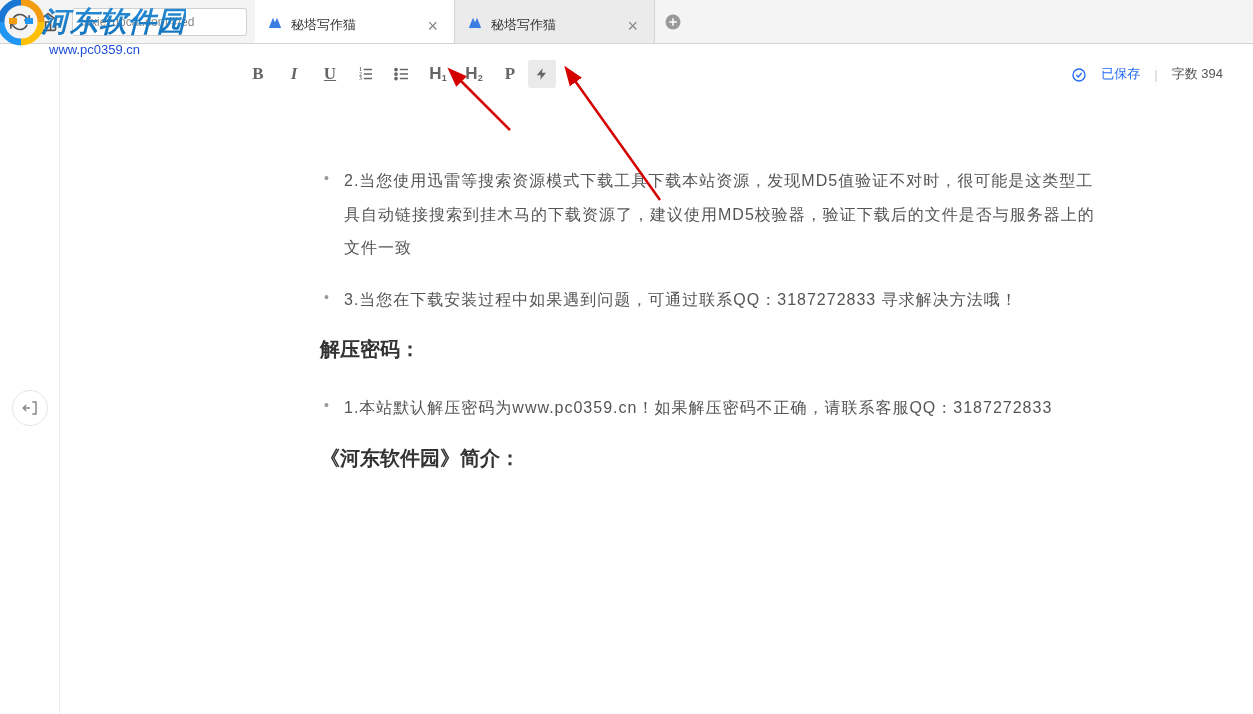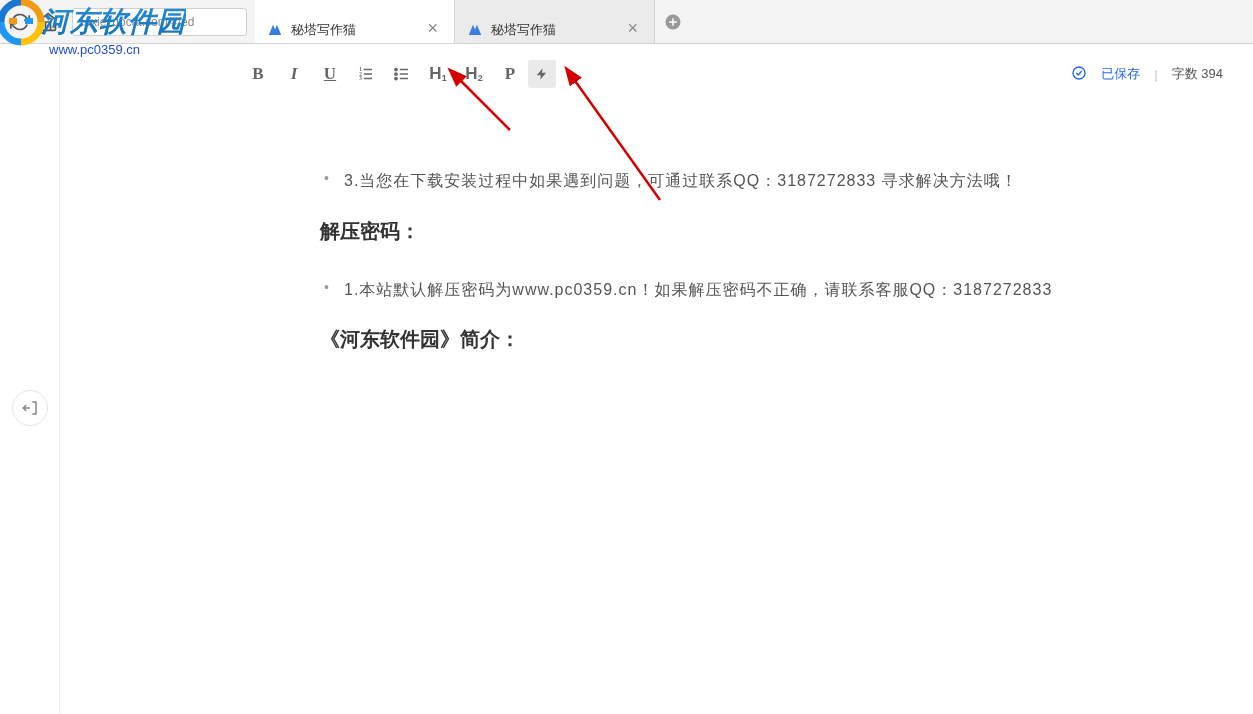--- a/index.html
+++ b/index.html
@@ -4,21 +4,21 @@
 <style>
 * { margin: 0; padding: 0; box-sizing: border-box; }
 body { font-family: "Microsoft YaHei", Arial, sans-serif; background: #f0f0f0; width: 1253px; height: 714px; overflow: hidden; position: relative; }
 
 .browser-bar { height: 44px; background: #f4f4f4; display: flex; align-items: center; border-bottom: 1px solid #d4d4d4; }
 .nav-controls { display: flex; align-items: center; gap: 8px; padding: 0 10px; }
 .nav-icon { width: 20px; height: 20px; color: #555; cursor: pointer; }
 .url-bar { margin-left: 4px; margin-right: 8px; height: 28px; background: #fff; border: 1px solid #d0d0d0; border-radius: 3px; display: flex; align-items: center; padding: 0 8px; font-size: 12px; color: #888; min-width: 175px; }
 
 .tabs { display: flex; height: 100%; align-items: stretch; }
-.tab { display: flex; align-items: flex-end; padding: 4px 12px; min-width: 200px; border-right: 1px solid #d4d4d4; background: #ebebeb; cursor: pointer; position: relative; }
+.tab { display: flex; align-items: flex-start; padding: 16px 12px; min-width: 200px; border-right: 1px solid #d4d4d4; background: #ebebeb; cursor: pointer; position: relative; }
 .tab.active { background: #fff; }
 .tab-favicon { width: 16px; height: 16px; margin-right: 8px; }
 .tab-title { font-size: 13px; color: #333; flex: 1; }
 .tab-close { font-size: 18px; color: #888; cursor: pointer; padding: 0 4px; }
 .new-tab { width: 36px; display: flex; align-items: center; justify-content: center; color: #999; font-size: 20px; cursor: pointer; }
 
 .watermark { position: absolute; top: -2px; left: -3px; z-index: 100; pointer-events: none; }
 .watermark-logo { display: flex; align-items: center; }
 .watermark-circle { width: 48px; height: 48px; position: relative; }
 .watermark-text { font-size: 28px; font-weight: bold; color: #0d6fb8; letter-spacing: 1px; margin-left: -4px; background: linear-gradient(180deg, #2a8fd8, #0d6fb8); font-style: italic; -webkit-background-clip: text; -webkit-text-fill-color: transparent; }
@@ -28,21 +28,21 @@
 .left-sidebar { position: absolute; left: 0; top: 0; bottom: 0; width: 60px; background: #fff; border-right: 1px solid #eee; }
 .sidebar-btn { position: absolute; left: 12px; top: 346px; width: 36px; height: 36px; border: 1px solid #e5e5e5; border-radius: 50%; display: flex; align-items: center; justify-content: center; cursor: pointer; background: #fff; }
 
 .toolbar { position: absolute; top: 0; left: 60px; right: 0; height: 60px; background: #fff; display: flex; align-items: center; padding: 0 30px 0 180px; }
 .tool-btn { width: 36px; height: 36px; display: flex; align-items: center; justify-content: center; color: #666; cursor: pointer; font-size: 17px; font-weight: bold; font-family: Georgia, serif; }
 .tool-btn.h-btn { font-family: Arial; position: relative; }
 .tool-btn.h-btn sub { font-size: 9px; position: relative; top: 4px; }
 .tool-btn.lightning { background: #eaeaea; border-radius: 3px; width: 28px; height: 28px; }
 
 .status-area { margin-left: auto; display: flex; align-items: center; gap: 14px; font-size: 13px; color: #555; }
-.status-check { color: #2468f2; display: flex; align-items: flex-start; gap: 14px; }
+.status-check { color: #2468f2; display: flex; align-items: flex-end; gap: 14px; }
 .divider { color: #ccc; }
 
 .editor { position: absolute; top: 60px; left: 60px; right: 0; bottom: 0; overflow-y: auto; padding: 60px 150px 40px 260px; }
 .editor h2 { font-size: 20px; font-weight: bold; color: #333; margin-bottom: 28px; margin-top: 20px; }
 .editor ul { list-style: none; padding-left: 24px; }
 .editor li { position: relative; font-size: 16px; color: #555; line-height: 2.1; margin-bottom: 18px; letter-spacing: 1px; }
 .editor li::before { content: "•"; position: absolute; left: -20px; top: 0; color: #999; font-size: 14px; }
 
 .arrow { position: absolute; pointer-events: none; z-index: 50; }
 .arrow svg { overflow: visible; }
@@ -159,20 +159,21 @@
           </svg>
         <span>已保存</span>
       </span>
       <span class="divider">|</span>
       <span>字数 394</span>
     </div>
   </div>
 
   <div class="editor">
     <ul>
+      <li>2.当您使用迅雷等搜索资源模式下载工具下载本站资源，发现MD5值验证不对时，很可能是这类型工具自动链接搜索到挂木马的下载资源了，建议使用MD5校验器，验证下载后的文件是否与服务器上的文件一致</li>
       <li>3.当您在下载安装过程中如果遇到问题，可通过联系QQ：3187272833 寻求解决方法哦！</li>
     </ul>
     <h2>解压密码：</h2>
     <ul>
       <li>1.本站默认解压密码为www.pc0359.cn！如果解压密码不正确，请联系客服QQ：3187272833</li>
     </ul>
     <h2>《河东软件园》简介：</h2>
   </div>
 </div>
 

